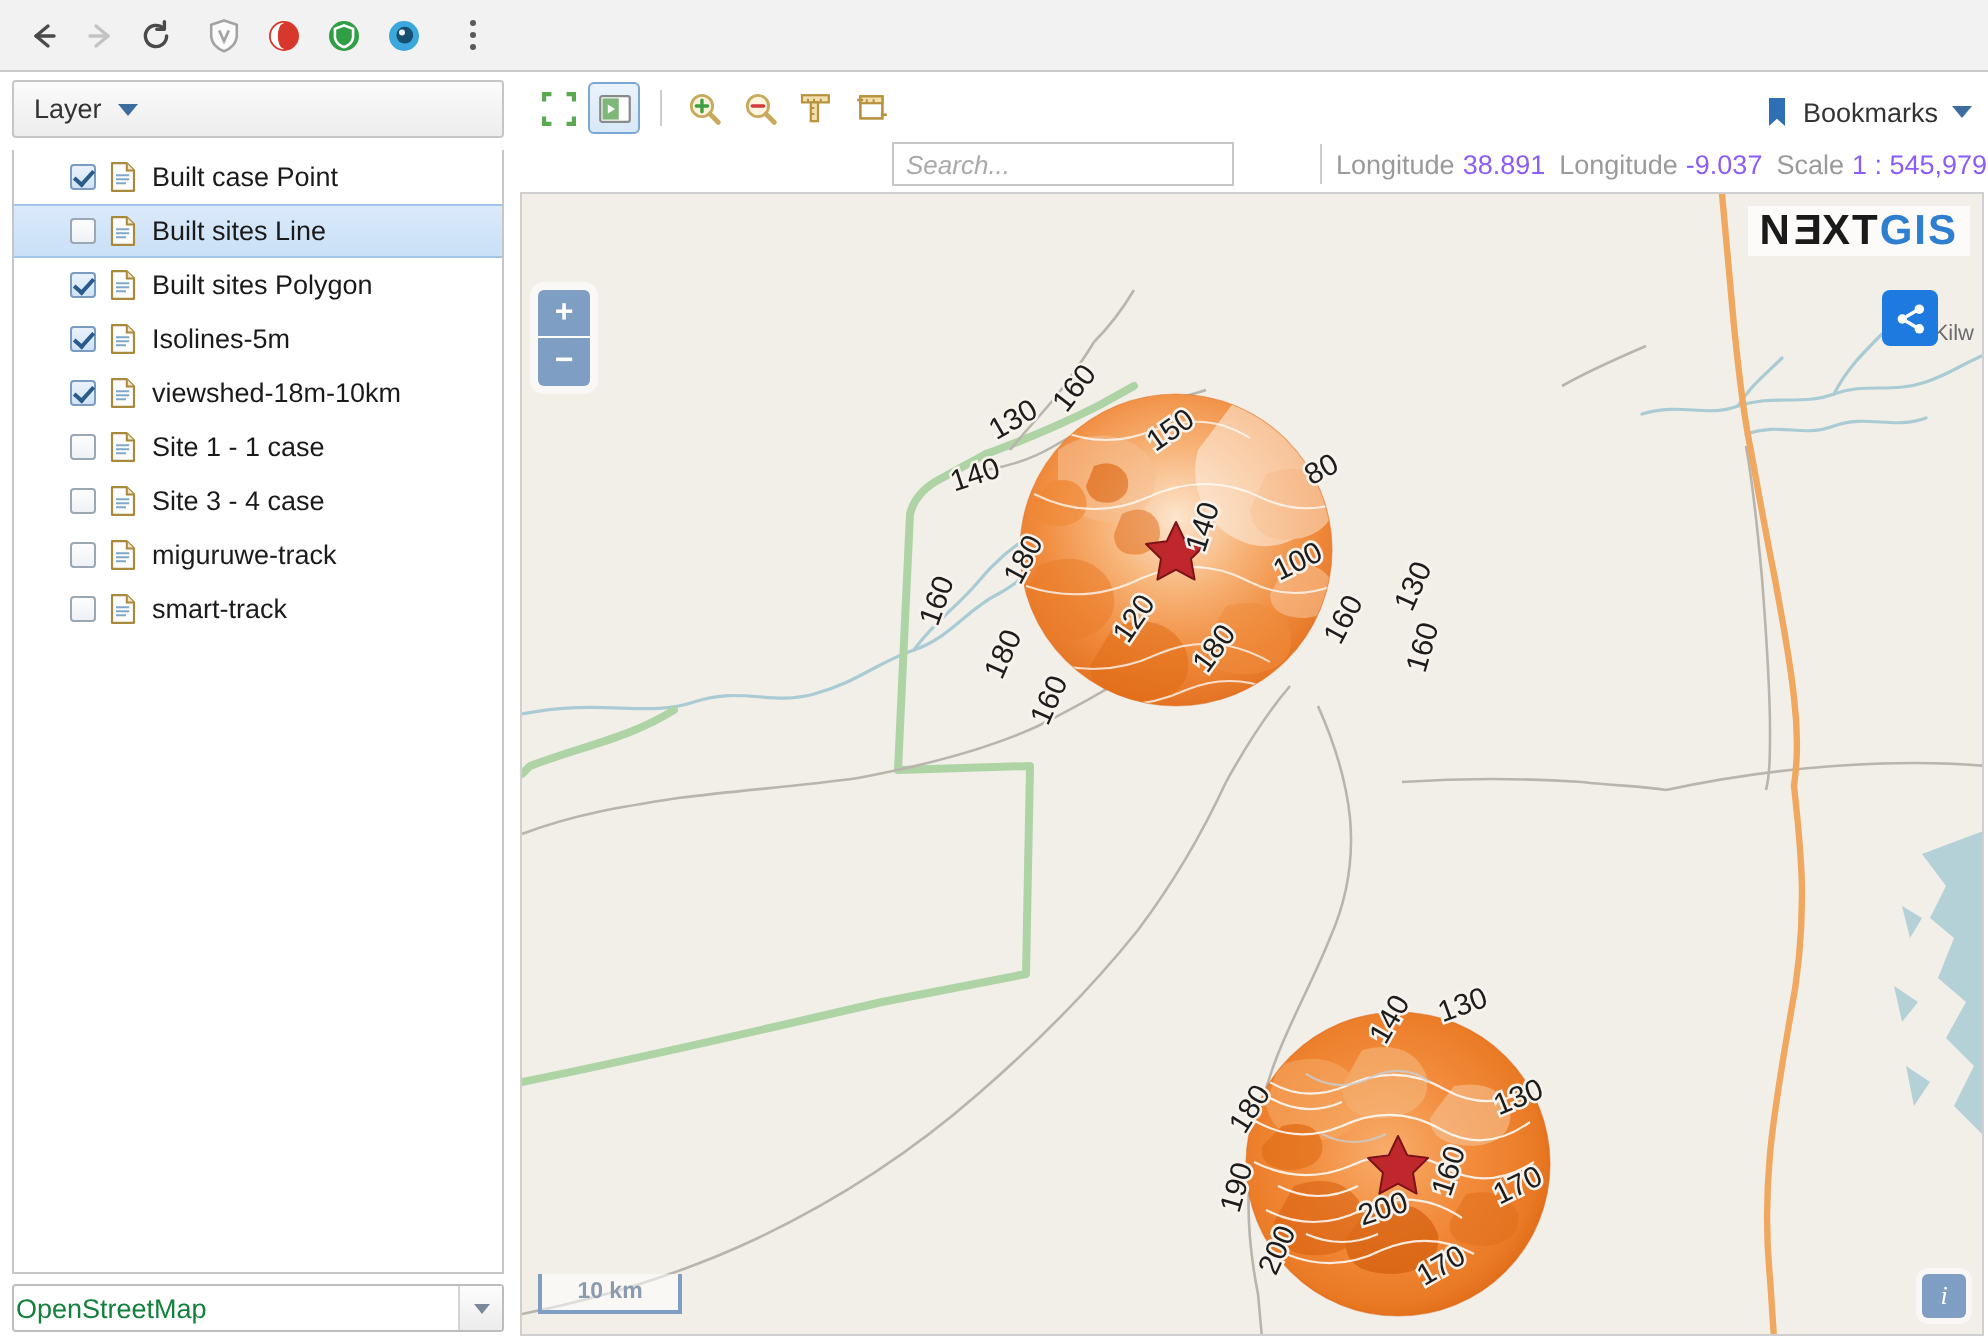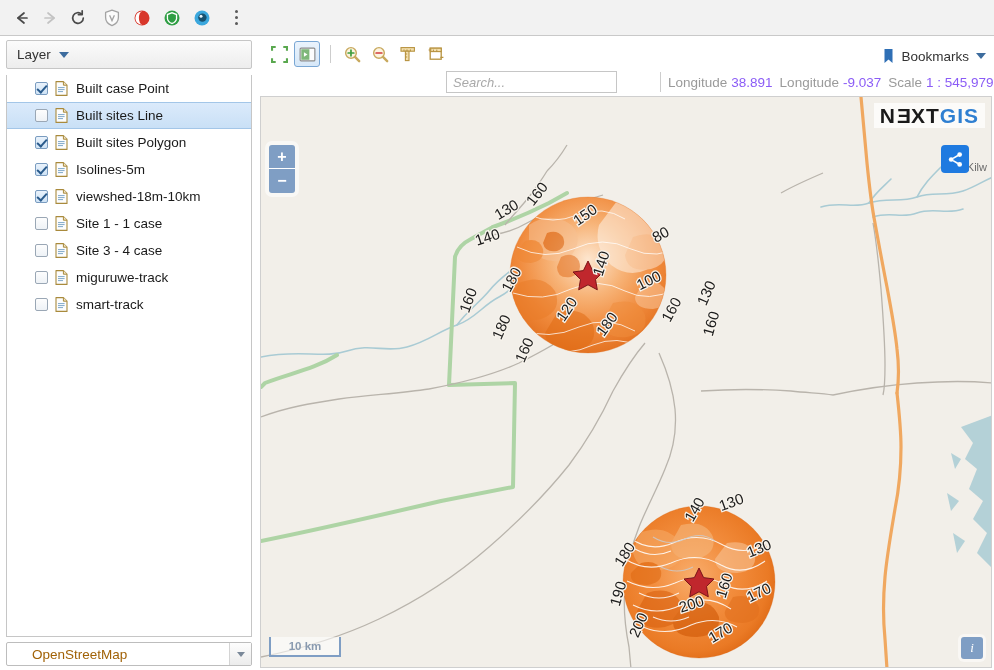--- a/index.html
+++ b/index.html
@@ -80,22 +80,22 @@
   .cb.on::after {
     content: ""; position: absolute; left: 3px; top: 0px;
     width: 4px; height: 8px; border: solid #2a5b8c;
     border-width: 0 2px 2px 0; transform: rotate(42deg);
   }
   .doc-ico { width: 13px; height: 15px; flex: 0 0 auto; margin-right: 8px; }
 
   .basemap-select {
     position: absolute; left: 6px; top: 606px; width: 246px; height: 24px;
     border: 1px solid #bdbdbd; border-radius: 2px; background: #fff;
-    display: flex; align-items: center; font-size: 13.5px; color: #a16207;
-    padding-left: 25px;
+    display: flex; align-items: center; font-size: 13.5px; color: #15803d;
+    padding-left: 1px;
   }
   .bm-arrow {
     margin-left: auto; width: 22px; height: 22px; border-left: 1px solid #d4d4d4;
     display: flex; align-items: center; justify-content: center;
     background: linear-gradient(#fdfdfd, #ececec);
   }
   .bm-arrow::after {
     content: ""; width: 0; height: 0;
     border-left: 4px solid transparent; border-right: 4px solid transparent;
     border-top: 5px solid #7a8899;

